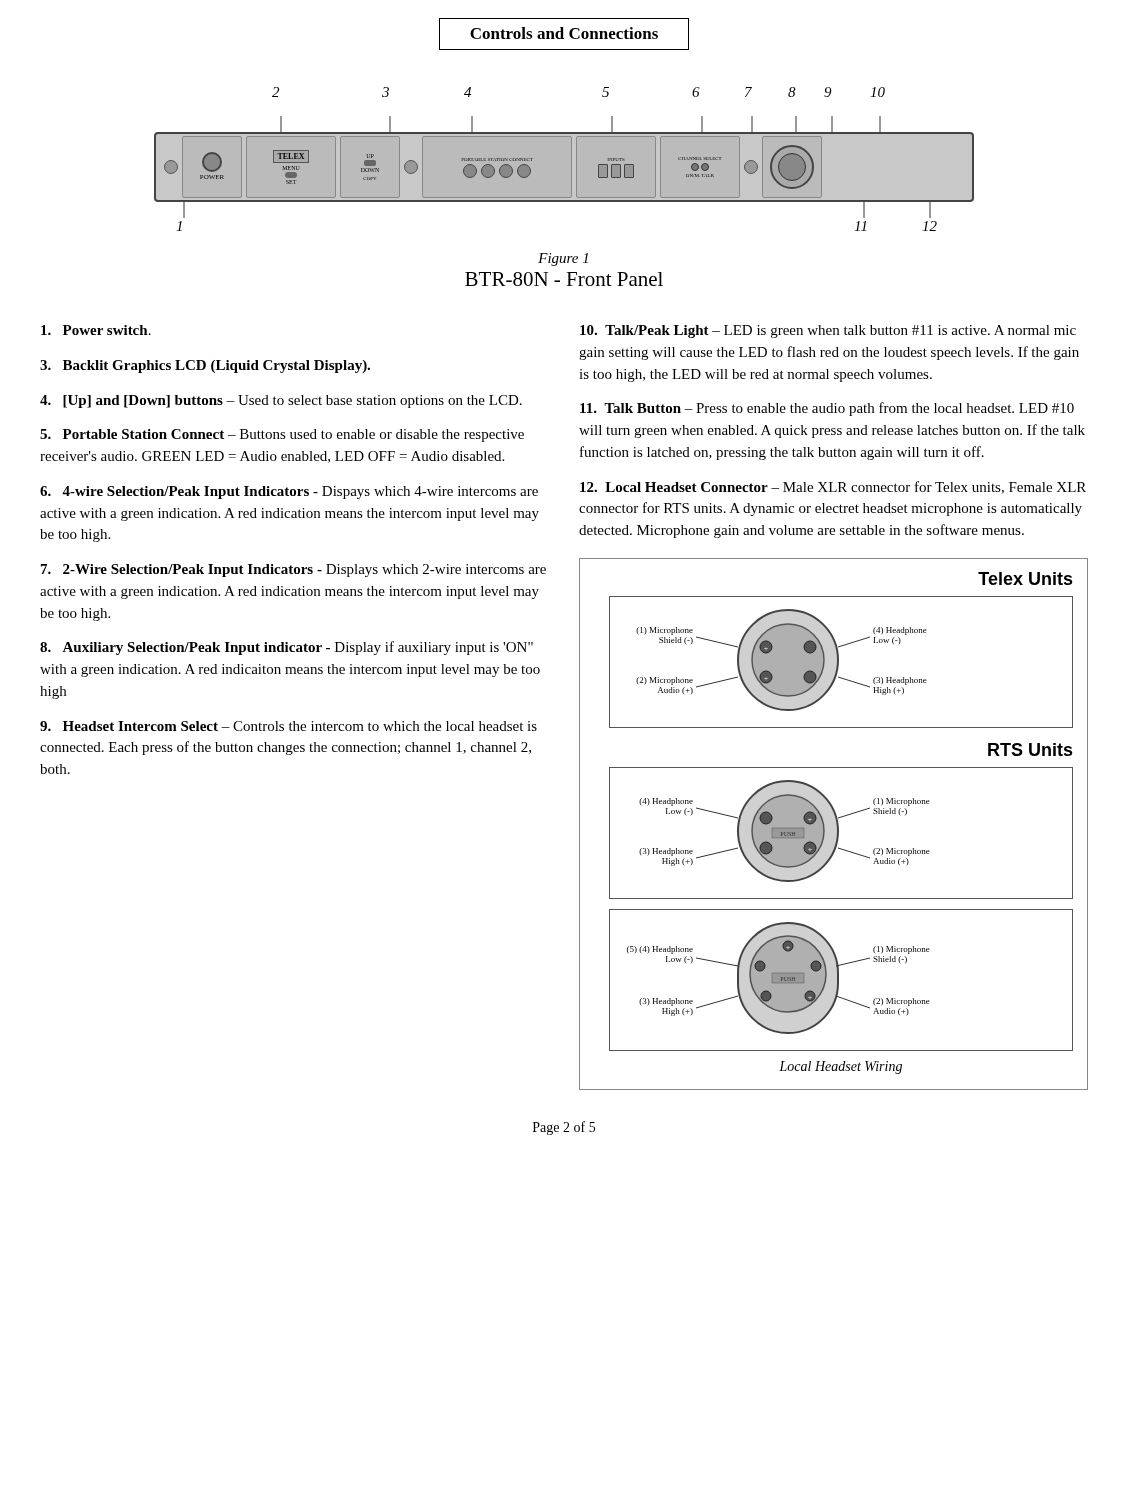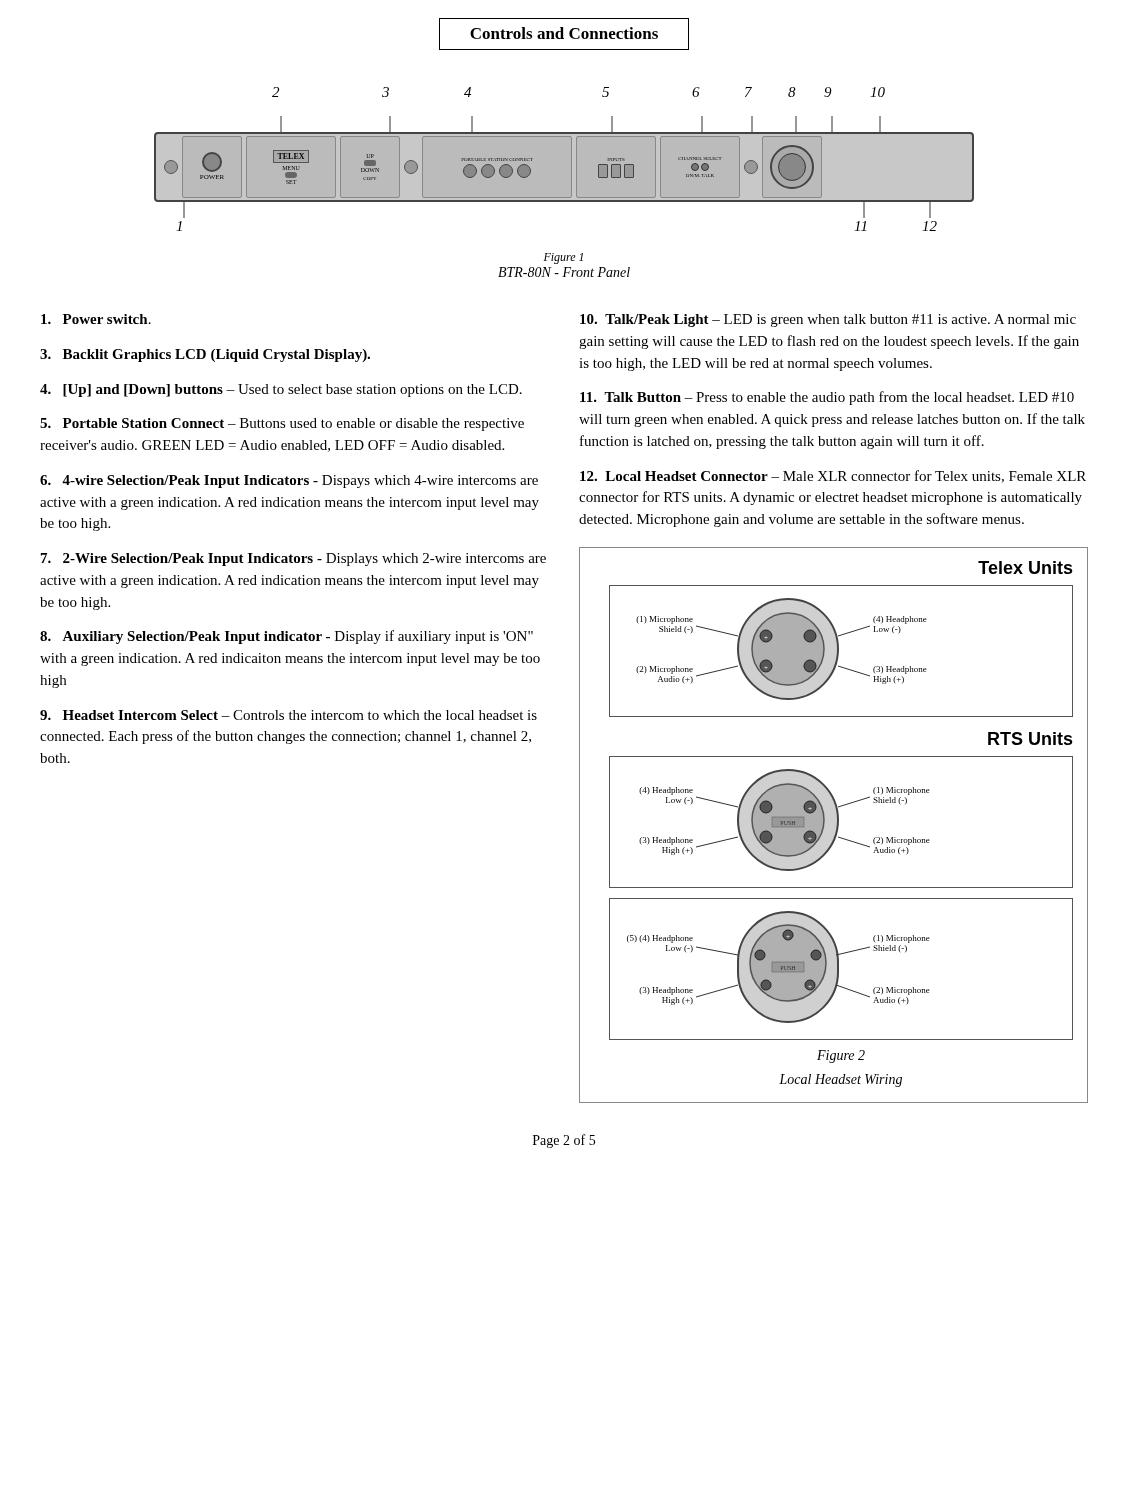--- a/index.html
+++ b/index.html
@@ -39,27 +39,26 @@
       align-items: center;
     }
     .num-label {
       position: absolute;
       font-size: 15px;
       font-style: italic;
     }
     .figure-caption {
       text-align: left;
       margin-top: 6px;
-      font-size: 12px;
+      font-size: 15px;
       font-style: italic;
     }
     .figure-caption-sub {
       text-align: right;
-      font-size: 14px;
-      font-style: italic;
+      font-size: 21px;
     }
     
     .content-columns {
       display: flex;
       gap: 30px;
       margin-top: 28px;
       width: 100%;
     }
     .col-left {
       flex: 1;
@@ -426,21 +425,20 @@
             <text x="75" y="86" text-anchor="end" font-size="9" fill="#000">(3) Headphone</text>
             <text x="75" y="96" text-anchor="end" font-size="9" fill="#000">High (+)</text>
 
             <text x="255" y="34" text-anchor="start" font-size="9" fill="#000">(1) Microphone</text>
             <text x="255" y="44" text-anchor="start" font-size="9" fill="#000">Shield (-)</text>
             <text x="255" y="86" text-anchor="start" font-size="9" fill="#000">(2) Microphone</text>
             <text x="255" y="96" text-anchor="start" font-size="9" fill="#000">Audio (+)</text>
           </svg>
         </div>
 
-        <div class="figure2-caption">Figure 2</div>
         <div class="figure2-caption">Local Headset Wiring</div>
       </div>
     </div>
   </div>
 
   <div class="page-number">Page 2 of 5</div>
 
 </div>
 
 </body></html>

